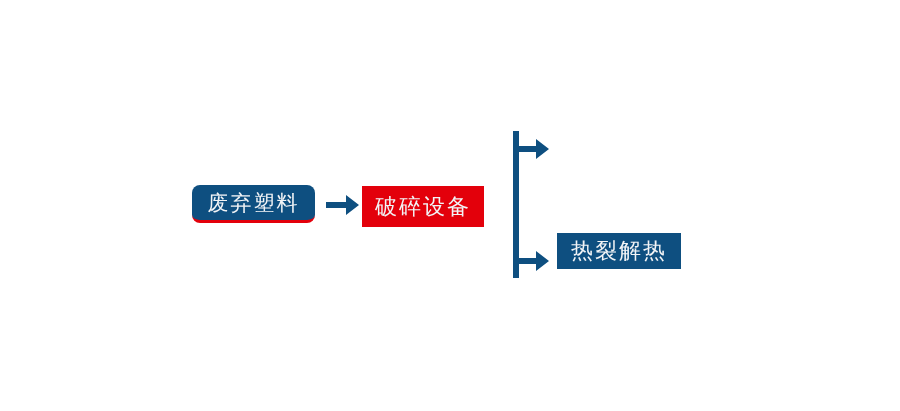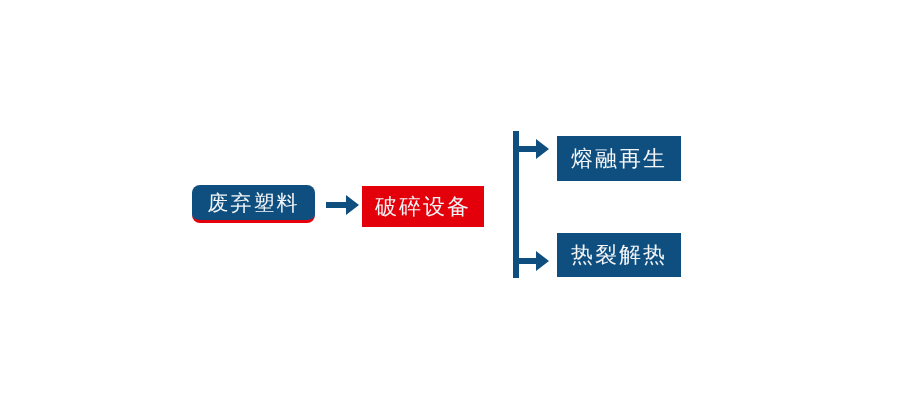--- a/index.html
+++ b/index.html
@@ -47,21 +47,21 @@
   }
   
   #node-melt {
     left: 557px;  top: 136px;
     width: 124px; height: 45px;
     font-size: 22px;
   }
   
   #node-pyro {
     left: 557px;  top: 233px;
-    width: 124px; height: 44px;
+    width: 124px; height: 36px;
     font-size: 22px;
   }
 
   
   #arrow-main {
     position: absolute;
     left: 326px; top: 192px;
     width: 34px; height: 26px;
   }
 
@@ -92,21 +92,18 @@
   </div>
 
   <div id="branch-connector">
     <svg width="56" height="152" viewBox="0 0 56 152" aria-hidden="true">
       <rect x="5" y="3" width="6" height="147" fill="#0E4F80"></rect>
       <path d="M11 18 H28 V11 L41 21 L28 31 V24 H11 Z" fill="#0E4F80"></path>
       <path d="M11 130 H28 V123 L41 133 L28 143 V136 H11 Z" fill="#0E4F80"></path>
     </svg>
   </div>
 
-  <div class="node node-blue" id="node-melt">
-    <span>熔融再生</span>
-  </div>
 
   <div class="node node-blue" id="node-pyro">
     <span>热裂解热</span>
   </div>
 
 </div>
 
 </body></html>

